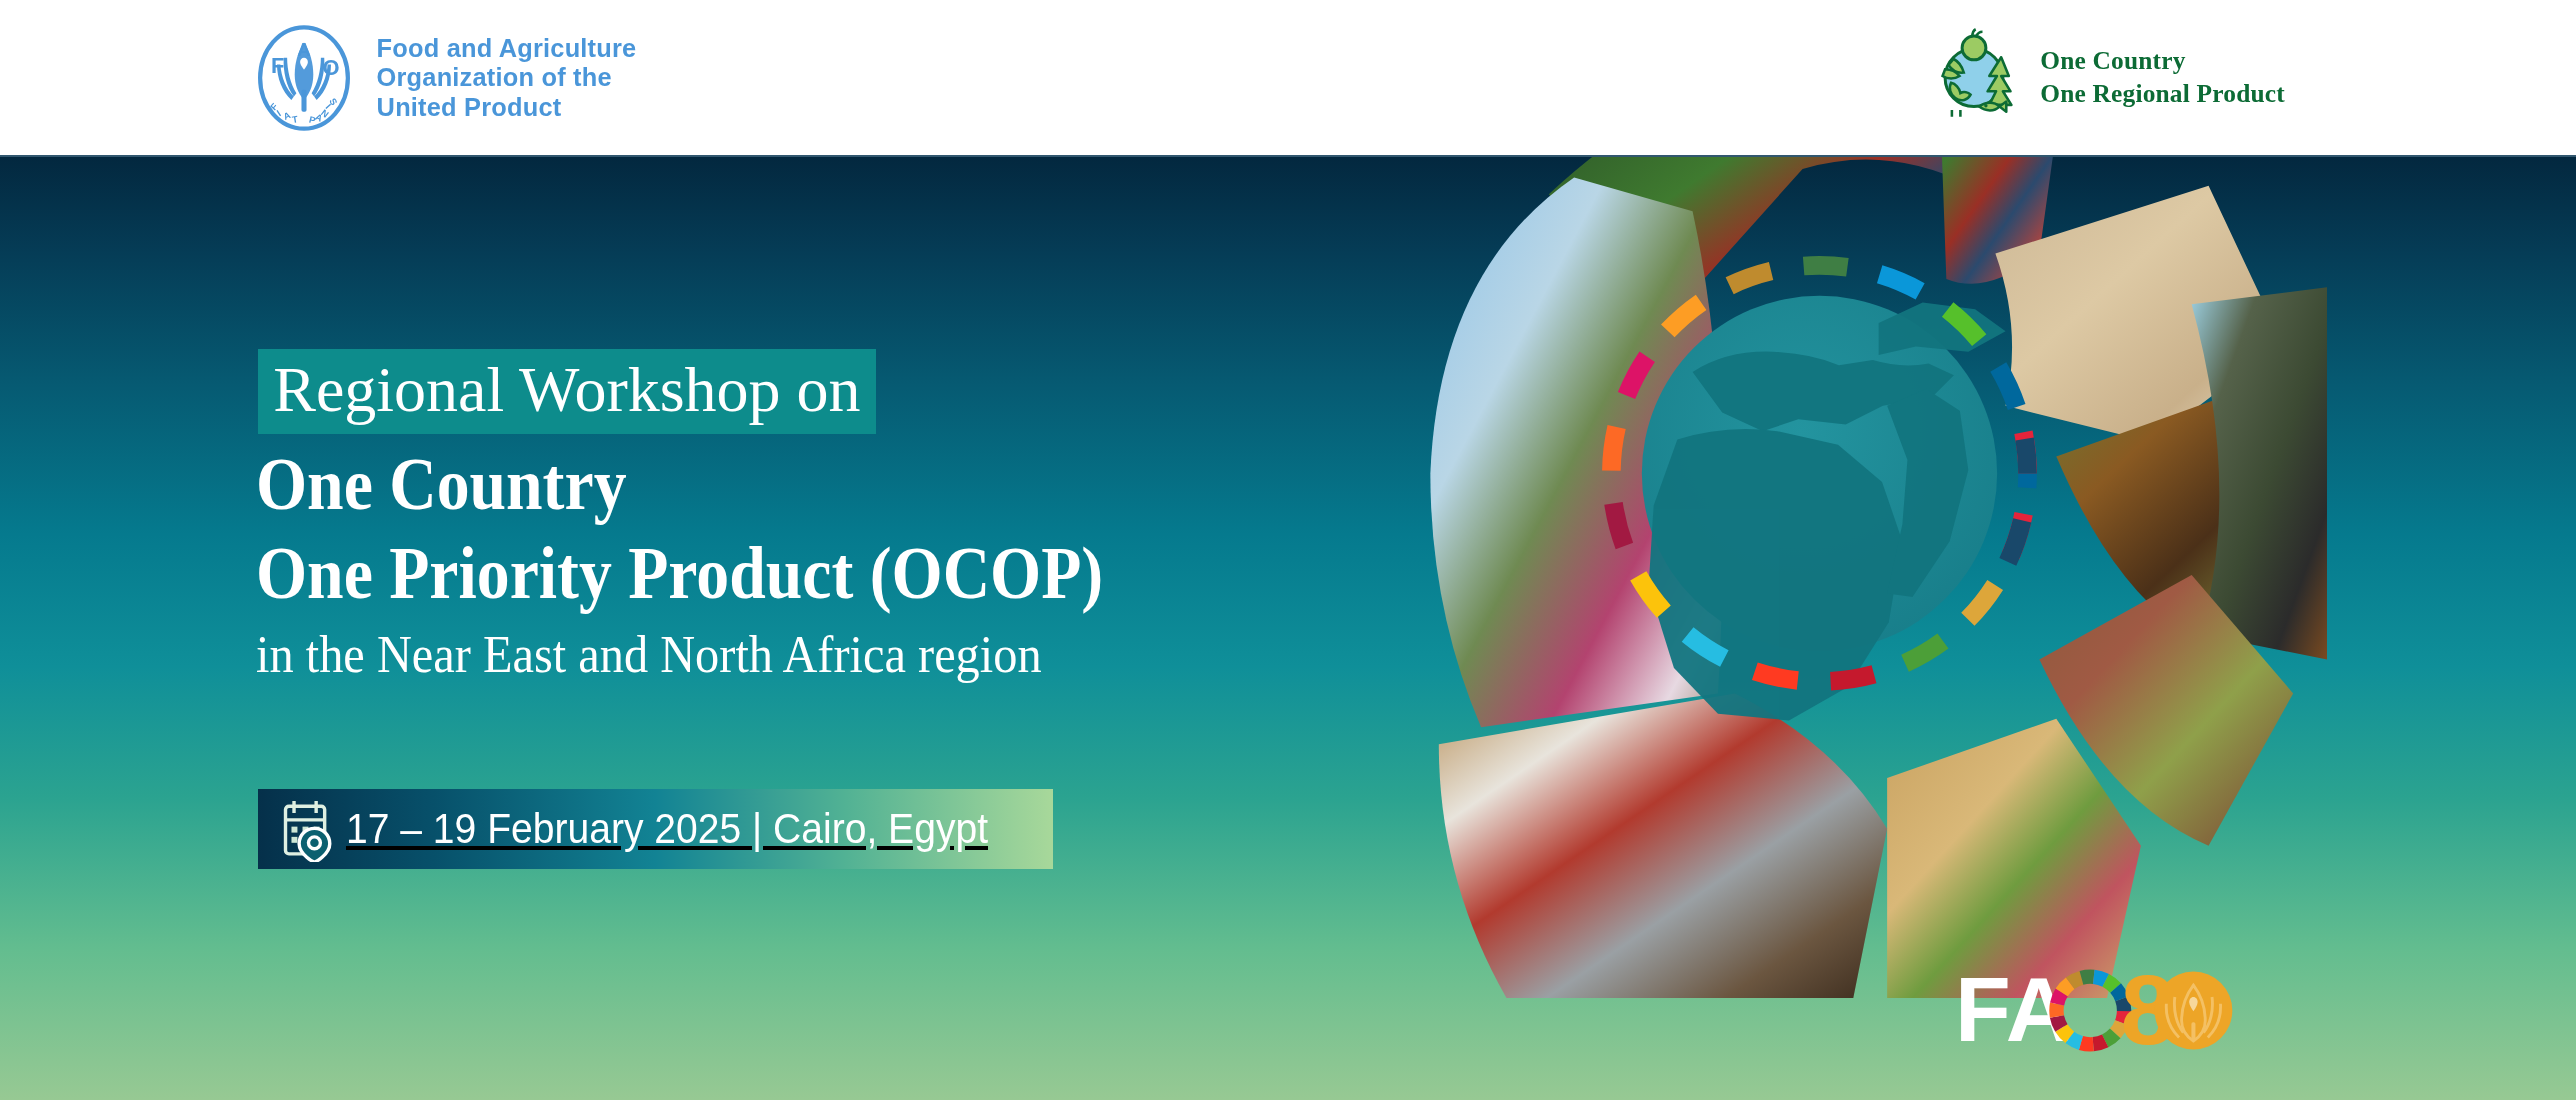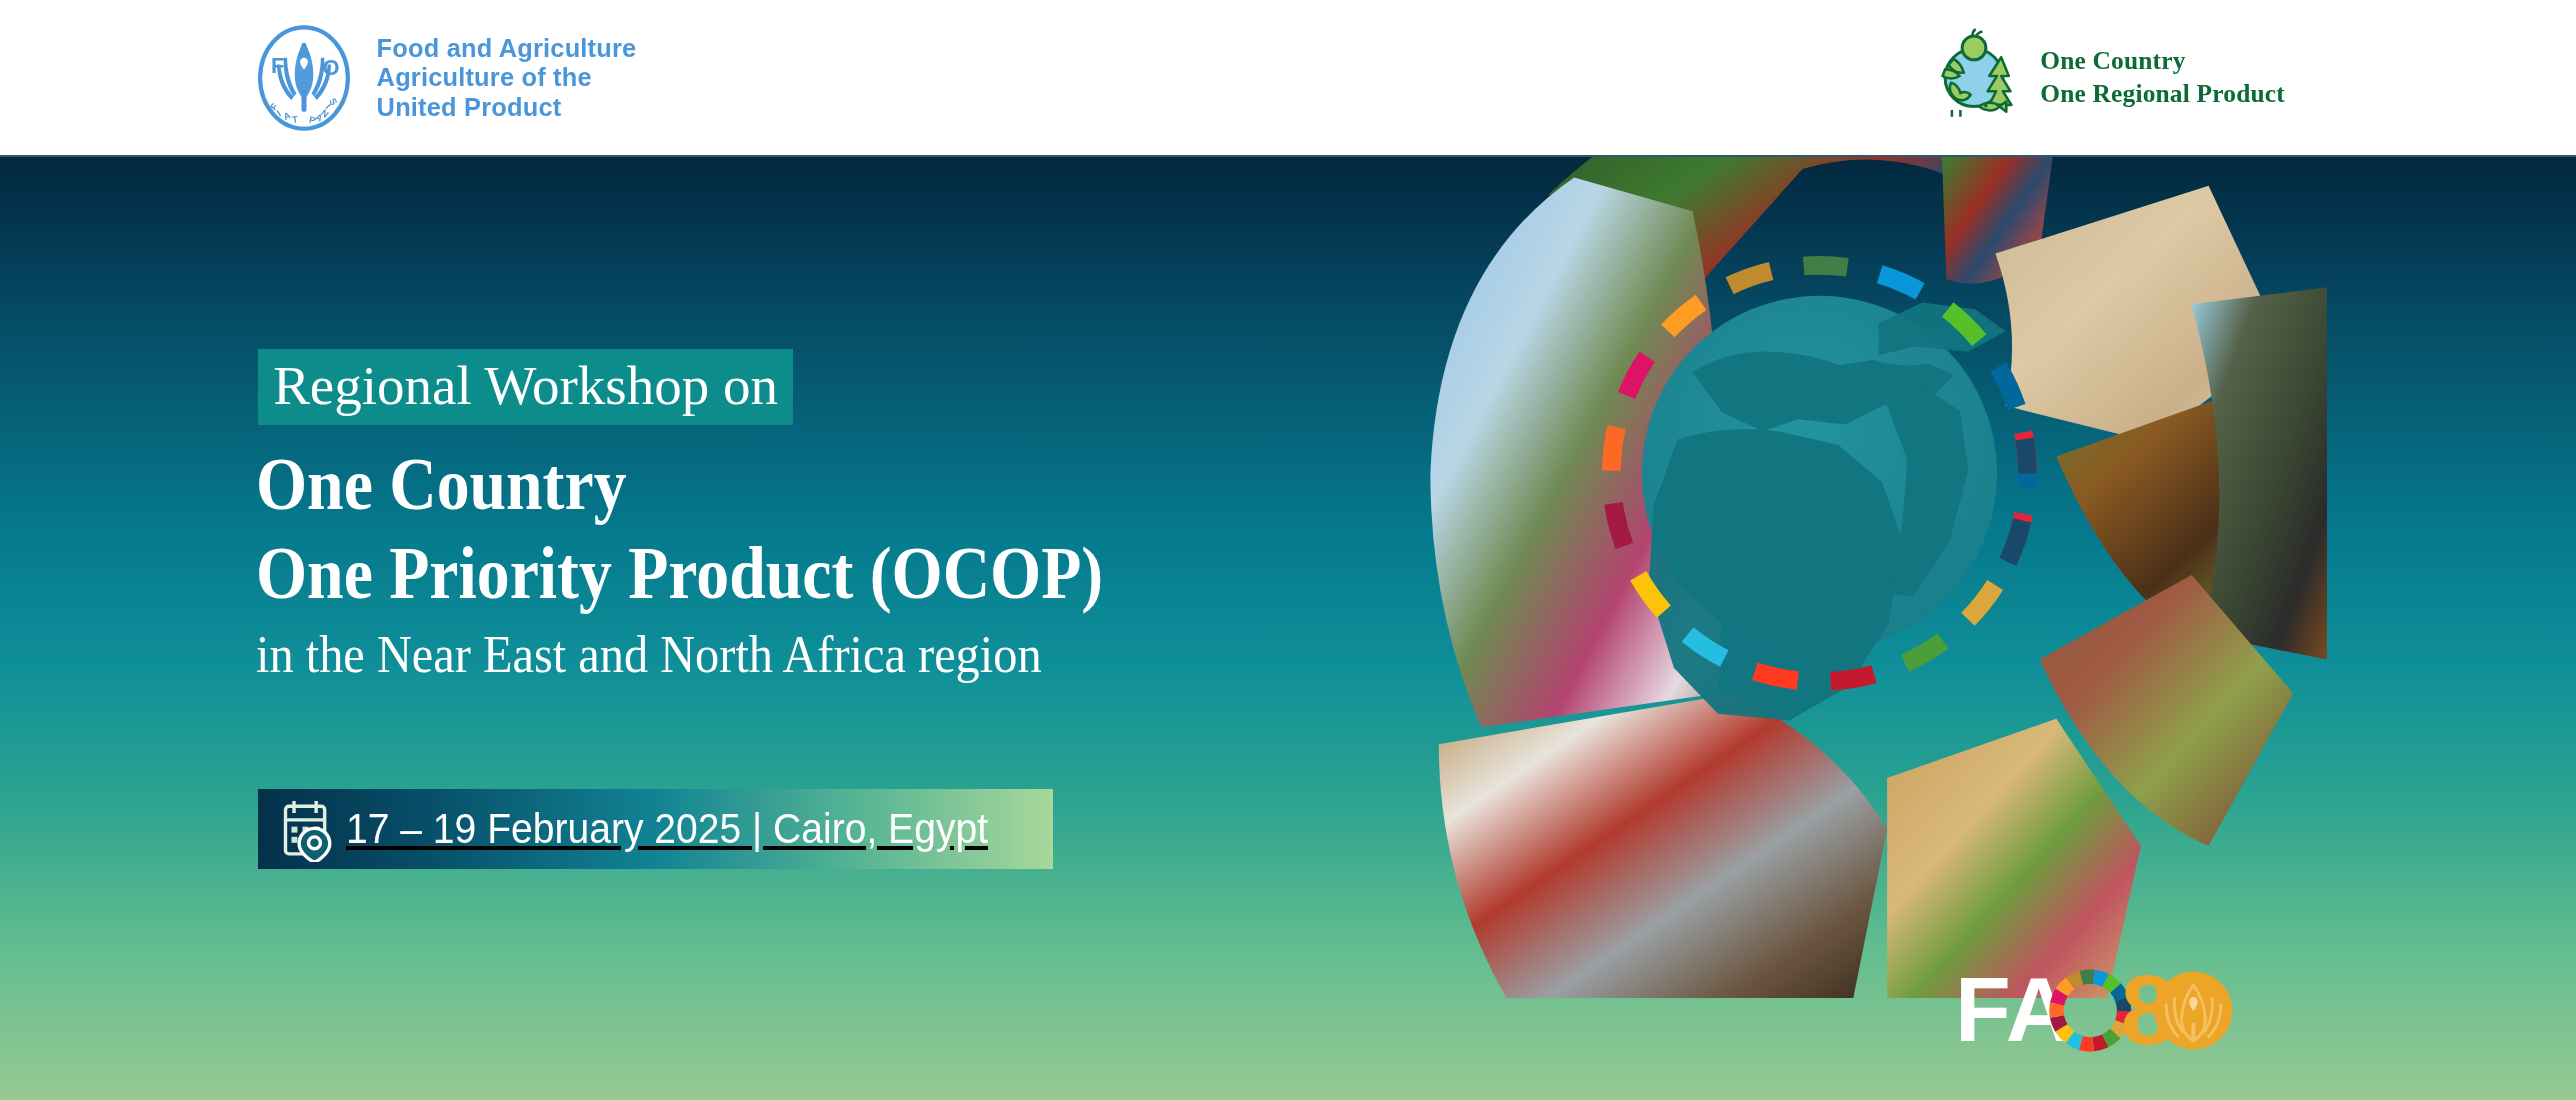--- a/index.html
+++ b/index.html
@@ -29,21 +29,21 @@
             #065a72 24%,
             #057a8e 40%,
             #0f8f99 54%,
             #2ba390 68%,
             #63bd8f 84%,
             #97c993 100%);}
 
   
   .kicker{position:absolute;left:258px;top:349px;background:#0d8c8c;
           padding:8.5px 15.2px 12px 15.2px;z-index:4;}
-  .kicker span{font-family:"Liberation Serif",serif;color:#ffffff;font-size:55px;
+  .kicker span{font-family:"Liberation Serif",serif;color:#ffffff;font-size:64px;
                line-height:1;display:block;white-space:nowrap;}
 
   .headline{position:absolute;left:256px;top:440px;z-index:4;
             font-family:"Liberation Serif",serif;color:#ffffff;font-weight:bold;
             font-size:73px;line-height:1.22;white-space:nowrap;
             transform:scaleX(.9);transform-origin:left top;}
 
   .subhead{position:absolute;left:256px;top:626px;z-index:4;
            font-family:"Liberation Serif",serif;color:#ffffff;font-size:52px;
            line-height:1.1;white-space:nowrap;
@@ -95,21 +95,21 @@
             <text transform="rotate(14 72 114)" x="70" y="117">P</text>
             <text transform="rotate(26 80 110)" x="78" y="114">A</text>
             <text transform="rotate(38 88 104)" x="86" y="109">N</text>
             <text transform="rotate(48 94 97)" x="92" y="102">I</text>
             <text transform="rotate(58 99 90)" x="97" y="95">S</text>
           </g>
         </svg>
       </span>
       <span class="fao-words">
         <span>Food and Agriculture</span><br>
-        <span>Agriculture of the</span><br>
+        <span>Organization of the</span><br>
         <span>United Product</span>
       </span>
     </div>
 
     <div class="ocop-logo">
       <span class="ocop-emblem">
         <svg viewBox="0 0 120 122">
           <circle cx="60" cy="62" r="34" fill="#8fd0ea" stroke="#0c6b35" stroke-width="3.5"></circle>
           <path d="M36 40c6 3 10 9 12 16-7 1-14-3-18-9z" fill="#9ccb63" stroke="#0c6b35" stroke-width="3"></path>
           <path d="M26 52c7 0 13 3 17 8-6 4-14 4-20 0z" fill="#9ccb63" stroke="#0c6b35" stroke-width="3"></path>

